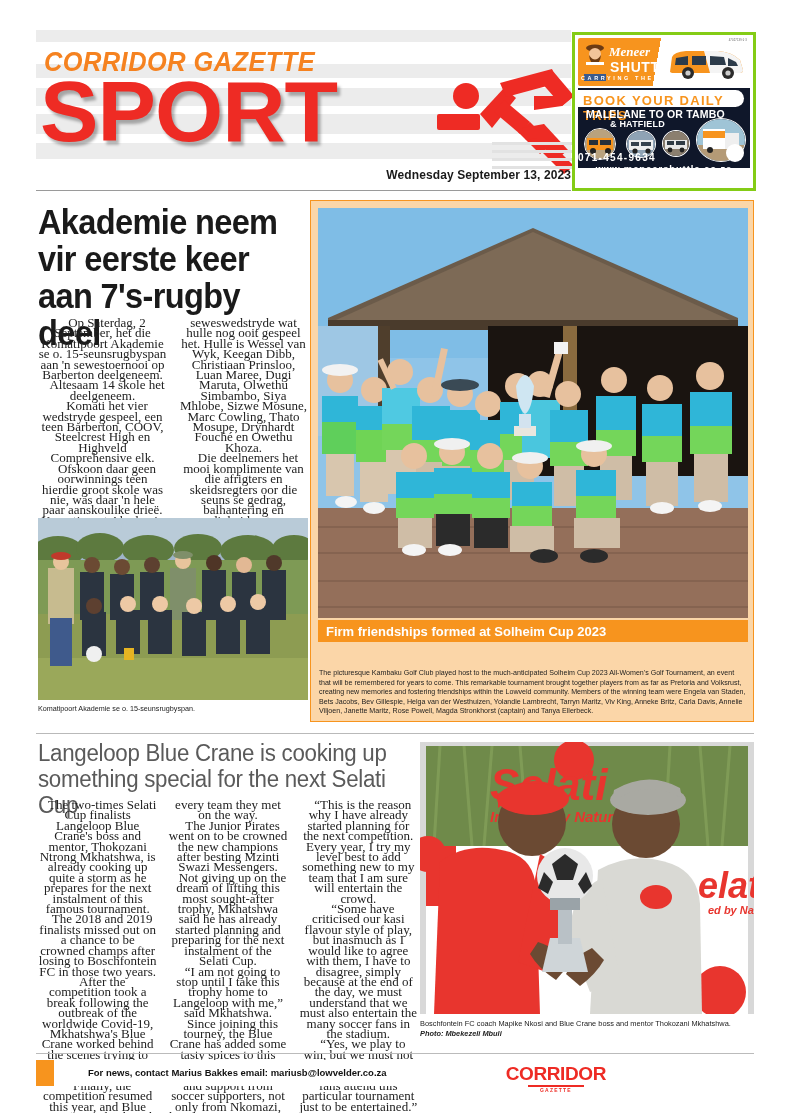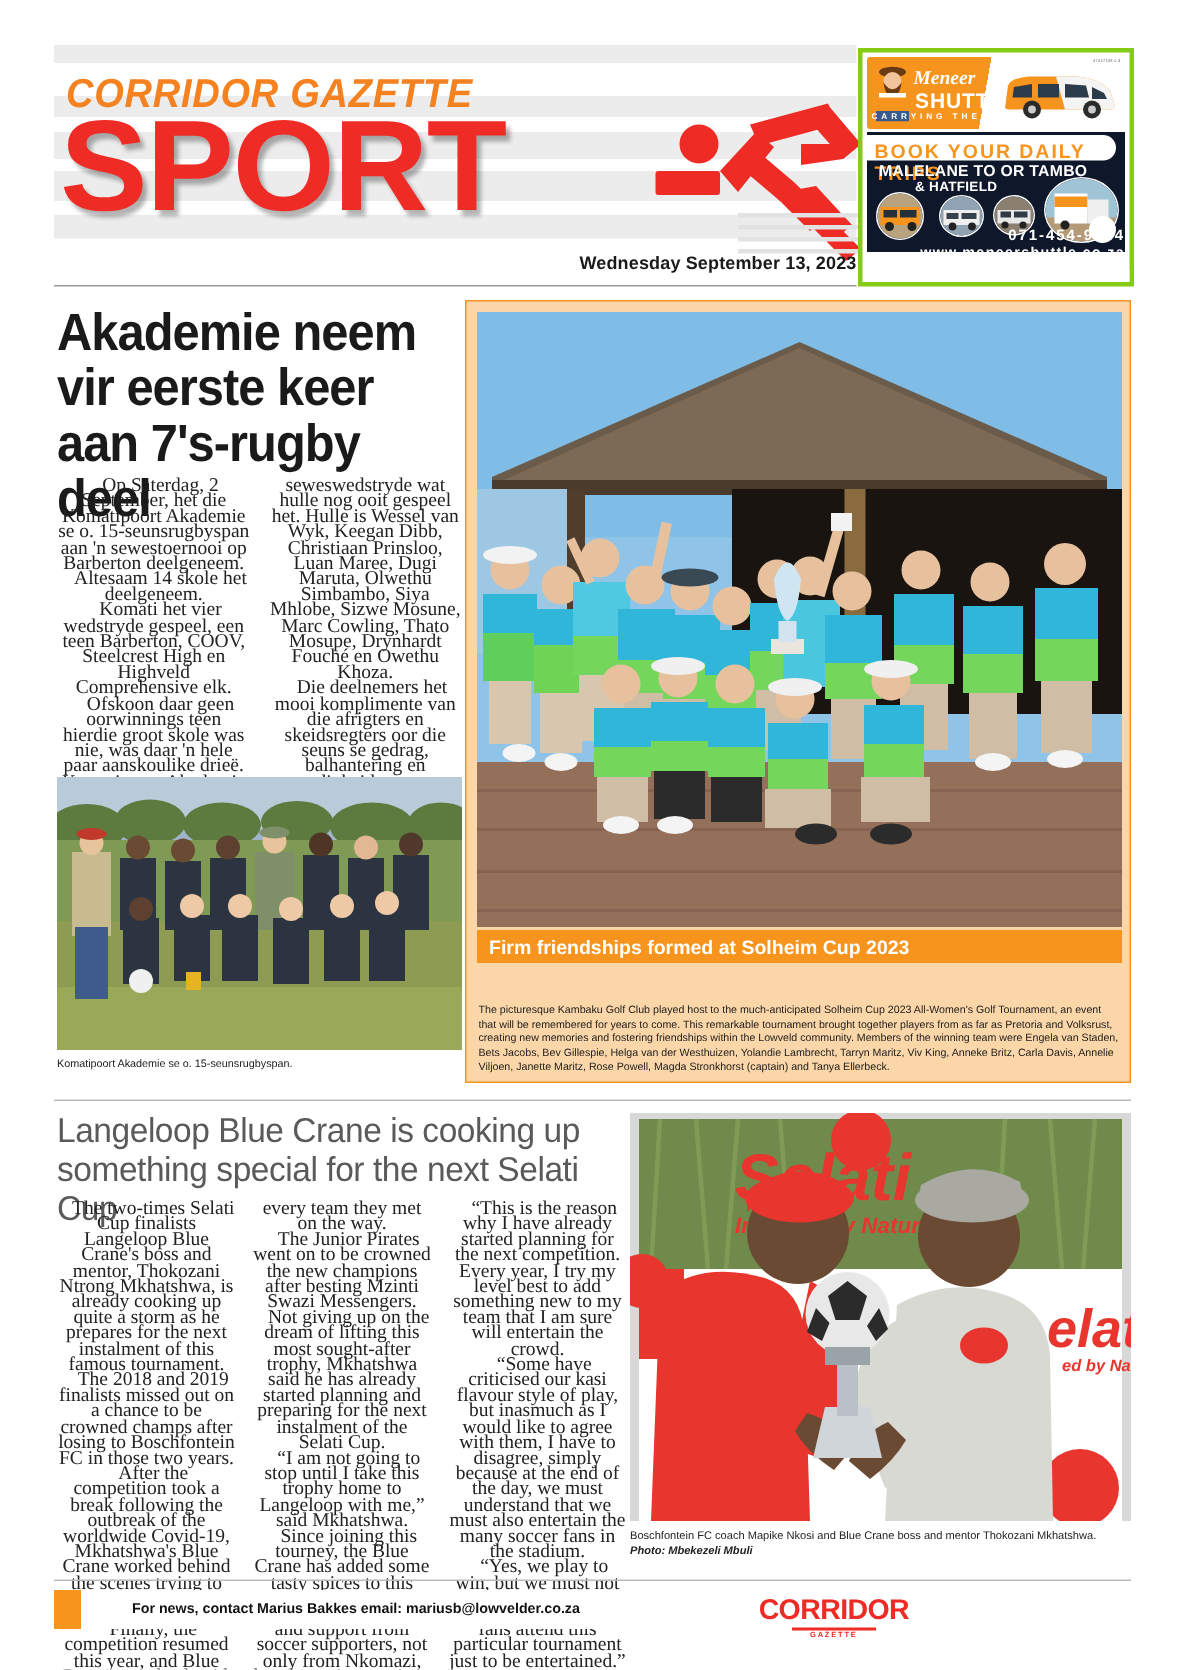--- a/index.html
+++ b/index.html
@@ -72,23 +72,23 @@
   .ad-body{position:absolute;left:3px;top:53px;width:172px;height:80px;background:#0f172a;}
   .ad-bookwrap{position:absolute;left:0;top:2px;width:172px;height:17px;
      background:#ffffff;border-radius:0 60px 60px 0;width:166px;}
   .ad-book{position:absolute;left:5px;top:3px;font-size:13px;font-weight:bold;
      color:#F7941E;letter-spacing:1.3px;}
   .ad-mal{position:absolute;left:8px;top:20px;font-size:10.5px;font-weight:bold;
      color:#ffffff;letter-spacing:0.2px;}
   .ad-hat{position:absolute;left:32px;top:31px;font-size:9px;font-weight:bold;
      color:#ffffff;letter-spacing:0.2px;}
   .ad-ph{position:absolute;border-radius:50%;border:1.5px solid #fff;overflow:hidden;}
-  .ad-phone{position:absolute;left:0;top:64px;width:172px;text-align:right;
+  .ad-phone{position:absolute;left:0;top:64px;width:172px;text-align:left;
      font-size:10px;font-weight:bold;color:#ffffff;letter-spacing:1.3px;}
-  .ad-web{position:absolute;left:0;top:75px;width:172px;text-align:right;
+  .ad-web{position:absolute;left:0;top:75px;width:172px;text-align:center;
      font-size:9.5px;font-weight:bold;color:#ffffff;letter-spacing:0.9px;}
   .ad-mail{position:absolute;left:0;top:86px;width:172px;text-align:left;
      font-size:14px;font-weight:bold;color:#ffffff;letter-spacing:0.4px;}
 
   
   .a1-head{position:absolute;left:38px;top:203px;width:268px;
     font-family:"Liberation Sans Narrow","Liberation Sans",sans-serif;
     font-weight:bold;font-size:35px;line-height:37px;color:#1a1a1a;
     letter-spacing:-0.7px;transform:scaleX(0.93);transform-origin:left top;}
   .a1-cols{position:absolute;left:38px;top:318px;width:270px;}

